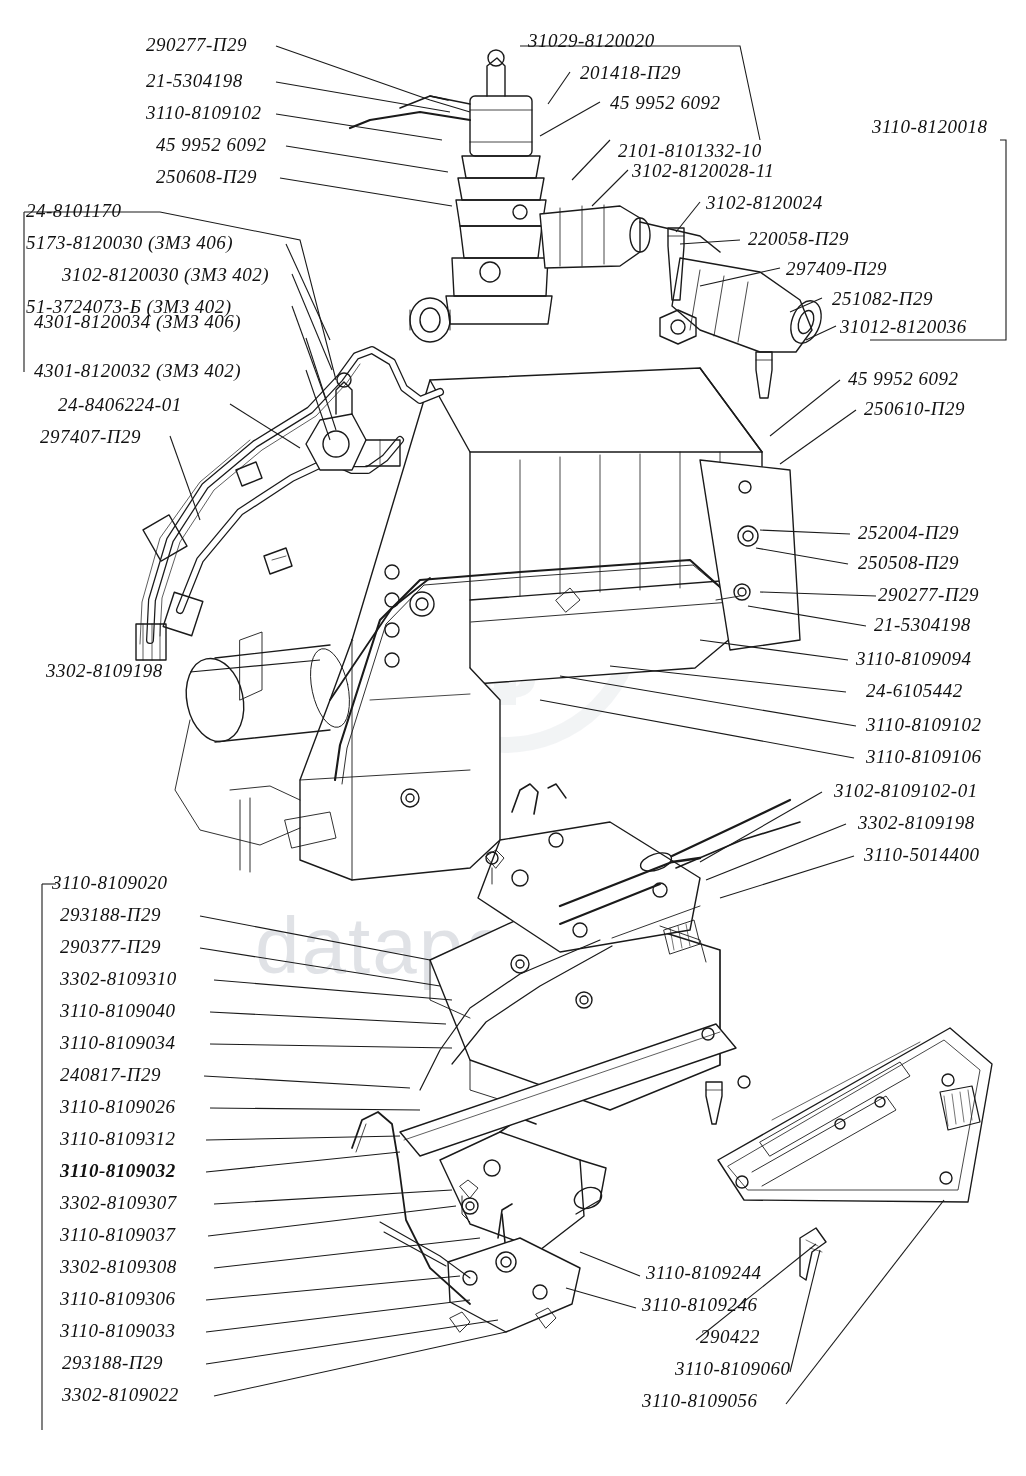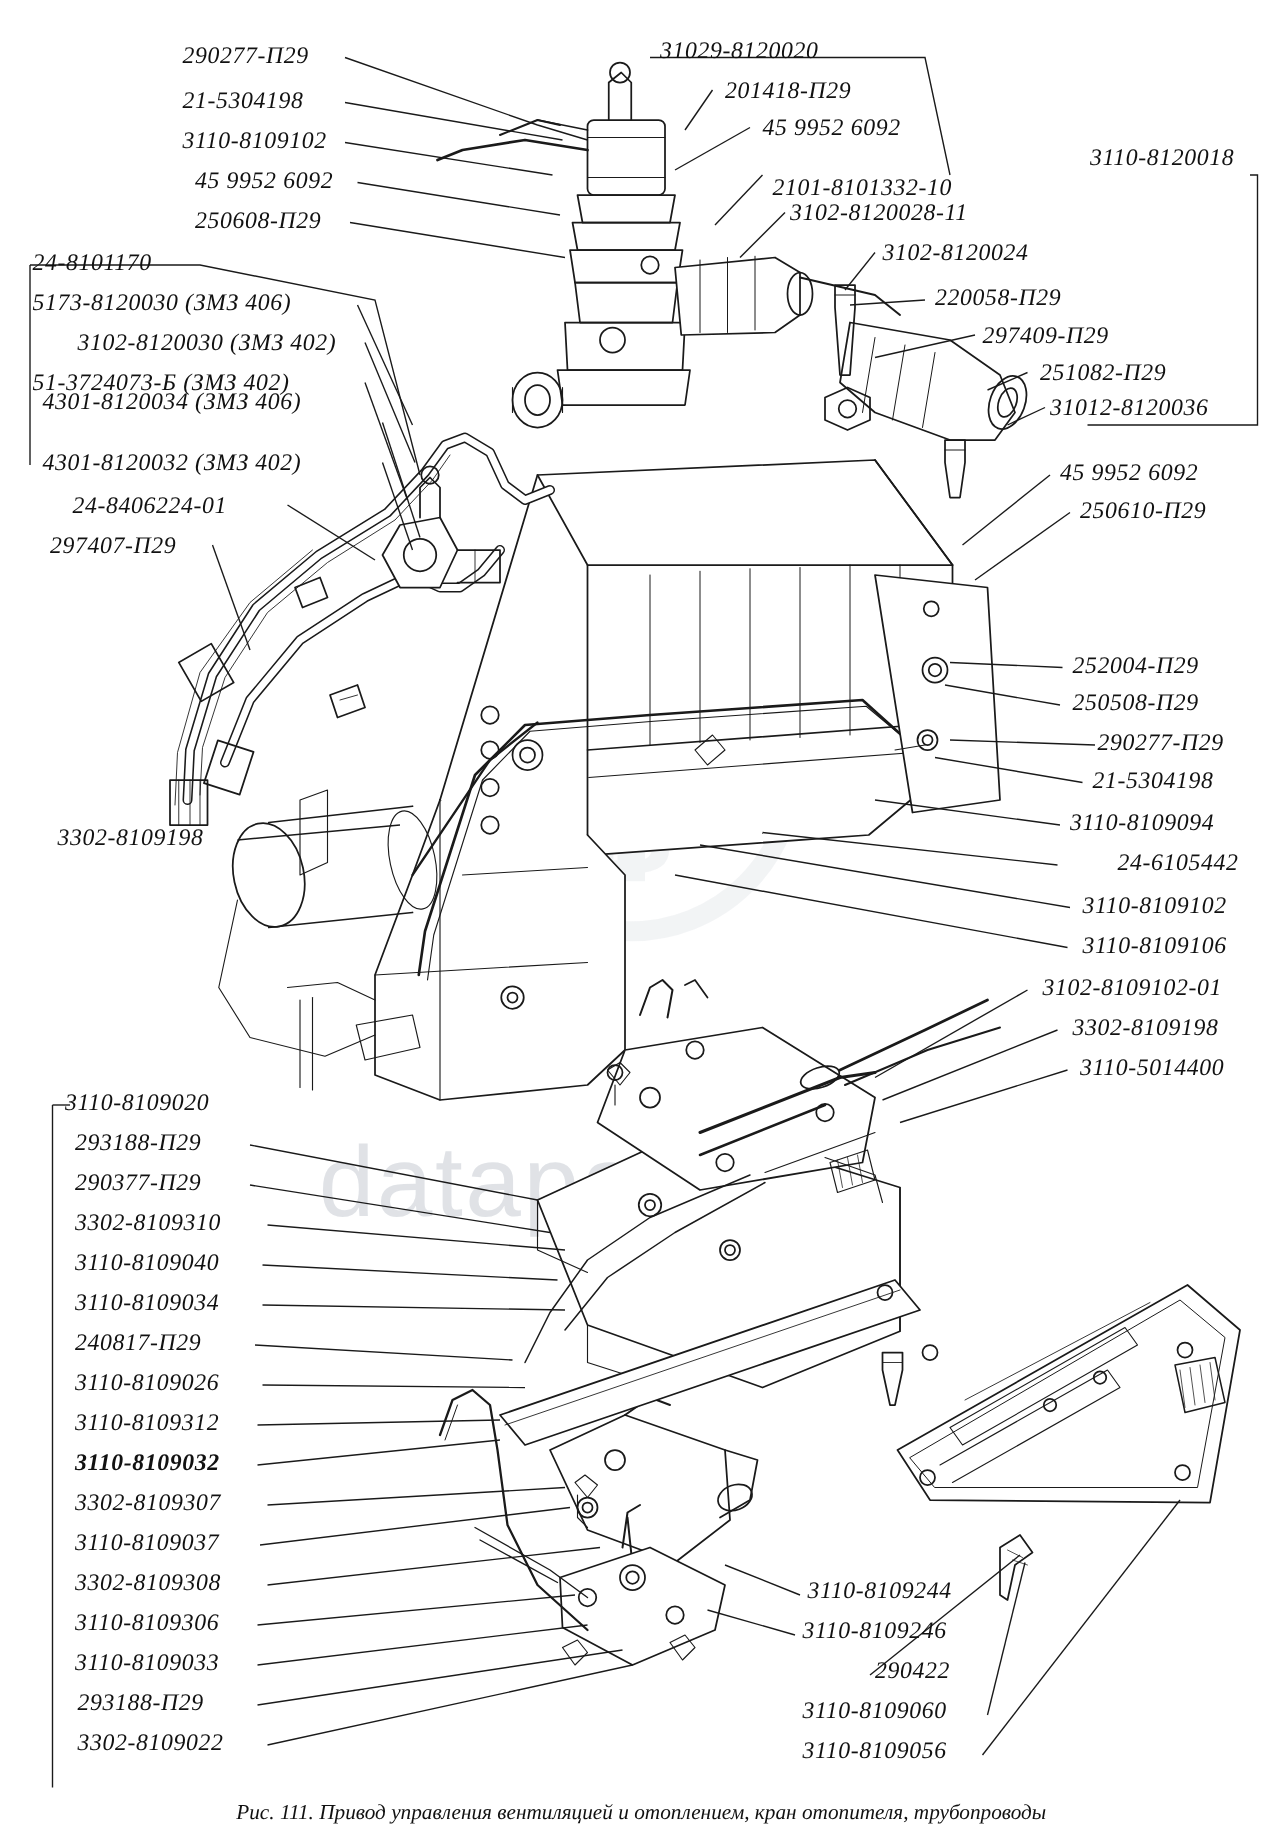--- a/index.html
+++ b/index.html
@@ -395,21 +395,21 @@
   <div class="label" style="left:832px; top:288px;">251082-П29</div>
   <div class="label" style="left:840px; top:316px;">31012-8120036</div>
 
   <div class="label" style="left:848px; top:368px;">45 9952 6092</div>
   <div class="label" style="left:864px; top:398px;">250610-П29</div>
   <div class="label" style="left:858px; top:522px;">252004-П29</div>
   <div class="label" style="left:858px; top:552px;">250508-П29</div>
   <div class="label" style="left:878px; top:584px;">290277-П29</div>
   <div class="label" style="left:874px; top:614px;">21-5304198</div>
   <div class="label" style="left:856px; top:648px;">3110-8109094</div>
-  <div class="label" style="left:866px; top:680px;margin-left:28px;">24-6105442</div>
+  <div class="label" style="left:866px; top:680px;">24-6105442</div>
   <div class="label" style="left:866px; top:714px;">3110-8109102</div>
   <div class="label" style="left:866px; top:746px;">3110-8109106</div>
   <div class="label" style="left:834px; top:780px;">3102-8109102-01</div>
   <div class="label" style="left:858px; top:812px;">3302-8109198</div>
   <div class="label" style="left:864px; top:844px;">3110-5014400</div>
 
   <div class="label" style="left:52px;  top:872px;">3110-8109020</div>
   <div class="label" style="left:60px;  top:904px;">293188-П29</div>
   <div class="label" style="left:60px;  top:936px;">290377-П29</div>
   <div class="label" style="left:60px;  top:968px;">3302-8109310</div>
@@ -423,18 +423,17 @@
   <div class="label" style="left:60px;  top:1224px;">3110-8109037</div>
   <div class="label" style="left:60px;  top:1256px;">3302-8109308</div>
   <div class="label" style="left:60px;  top:1288px;">3110-8109306</div>
   <div class="label" style="left:60px;  top:1320px;">3110-8109033</div>
   <div class="label" style="left:62px;  top:1352px;">293188-П29</div>
   <div class="label" style="left:62px;  top:1384px;">3302-8109022</div>
 
   <div class="label" style="left:646px; top:1262px;">3110-8109244</div>
   <div class="label" style="left:642px; top:1294px;">3110-8109246</div>
   <div class="label" style="left:700px; top:1326px;">290422</div>
-  <div class="label" style="left:642px; top:1358px;font-style:italic;">3110-8109060</div>
+  <div class="label" style="left:675px; top:1358px;font-style:italic;">3110-8109060</div>
   <div class="label" style="left:642px; top:1390px;">3110-8109056</div>
 
-  <div class="caption">Рис. 111. Привод управления вентиляцией и отоплением, кран отопителя, трубопроводы</div>
 
 </div>
 
 </body></html>

